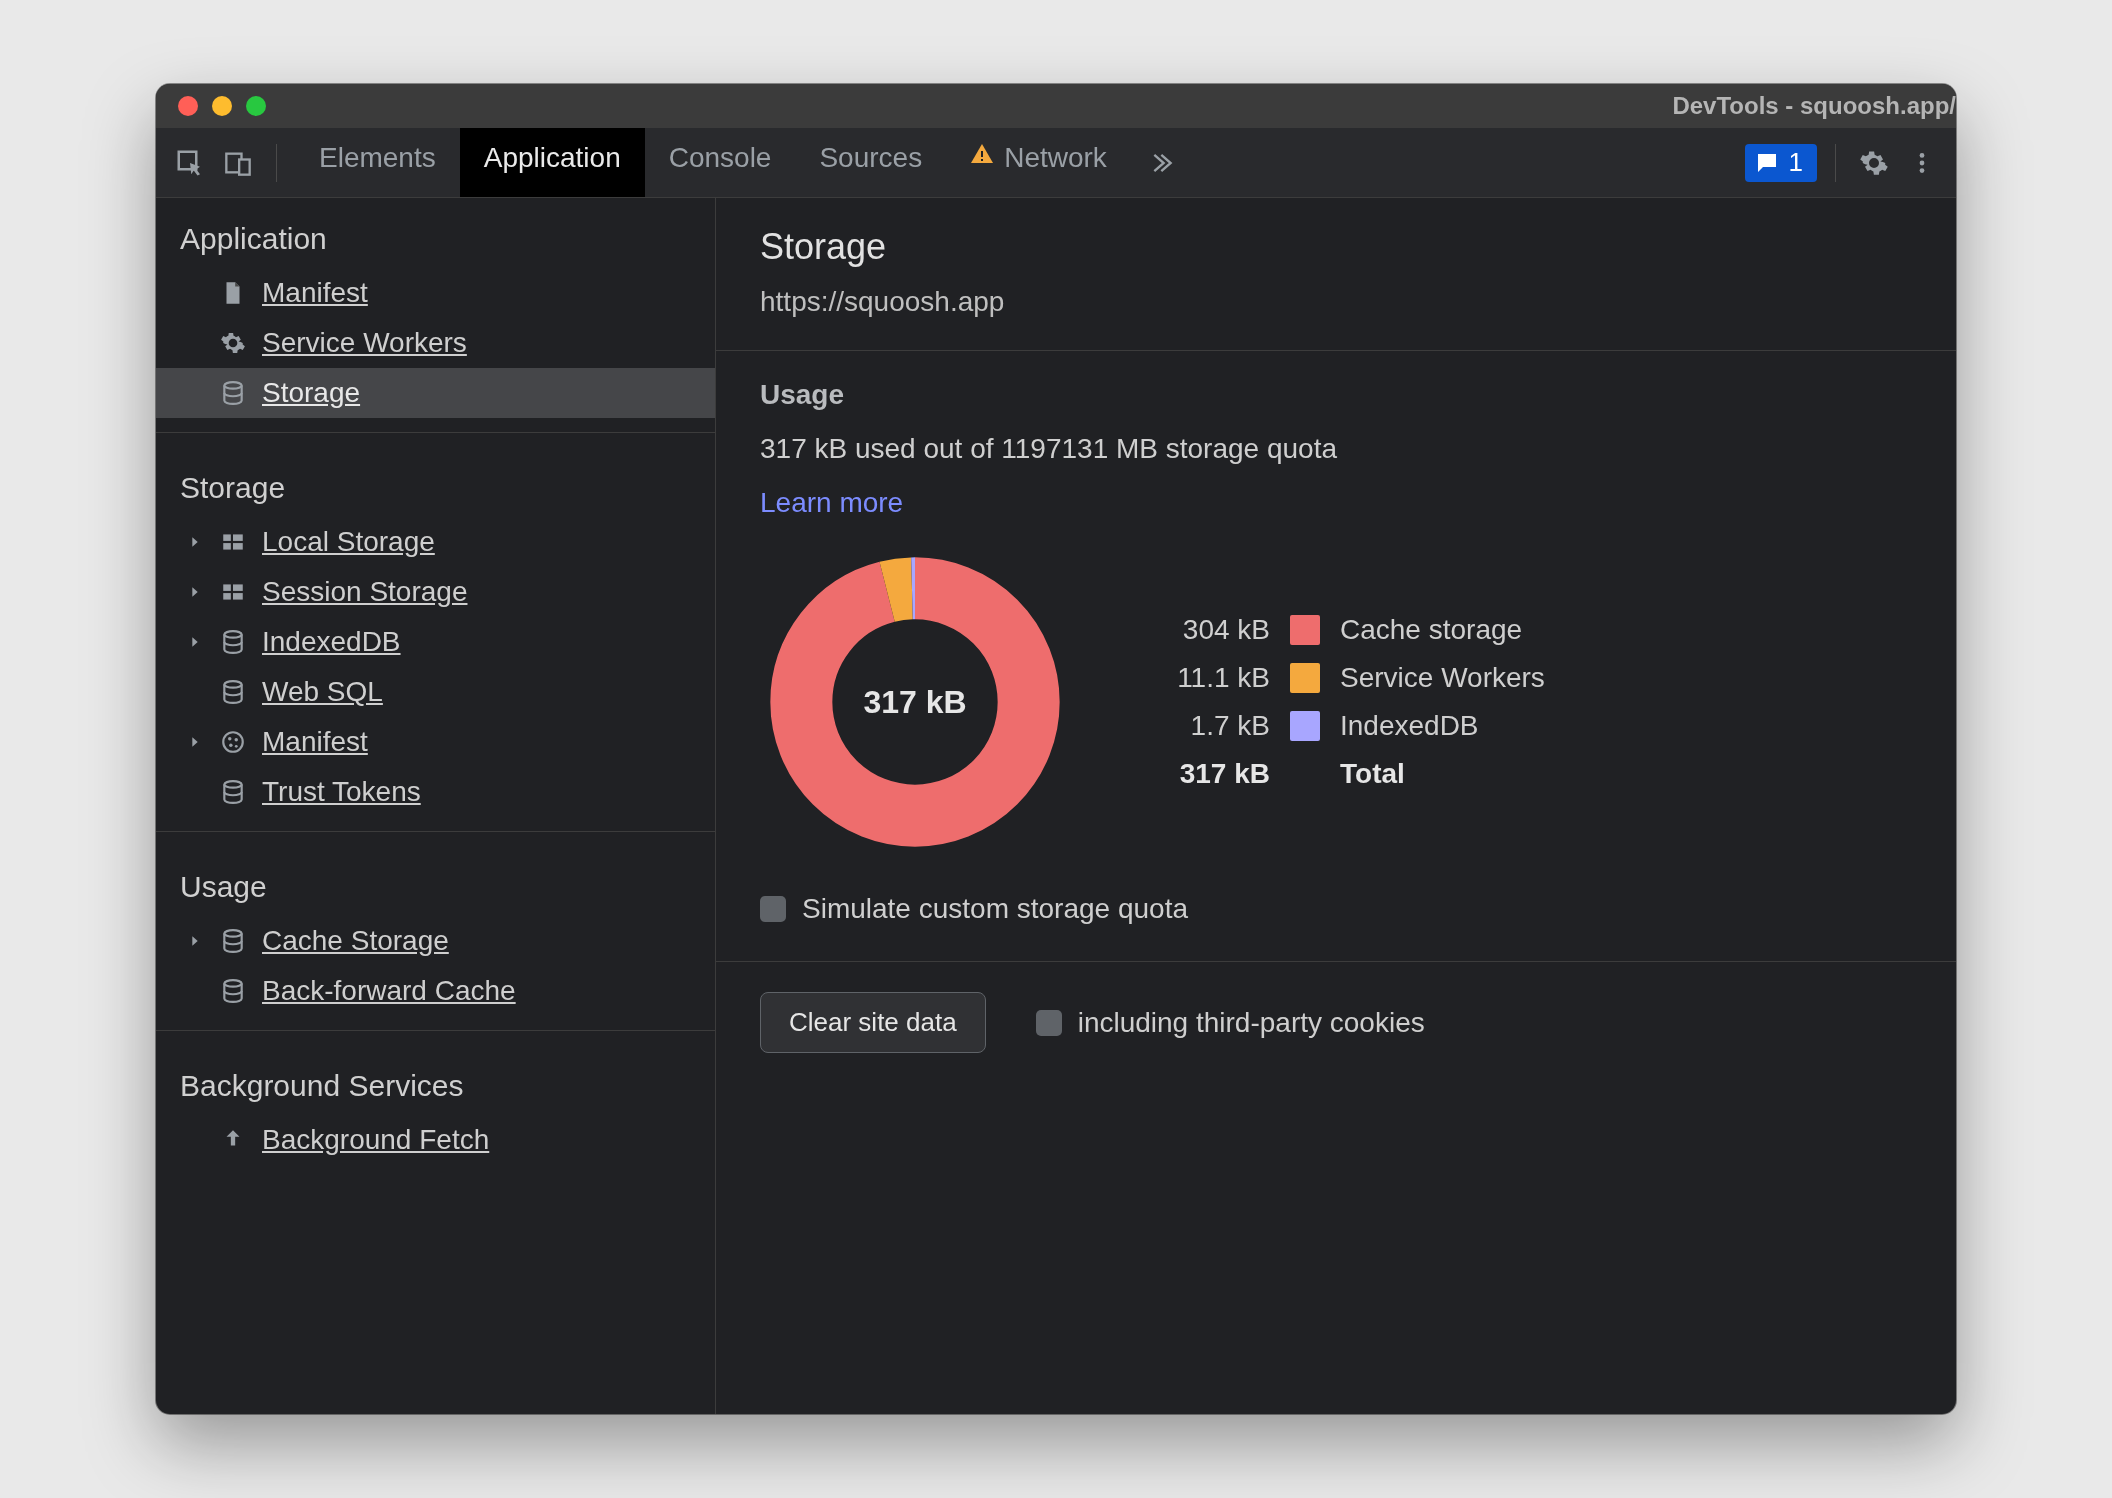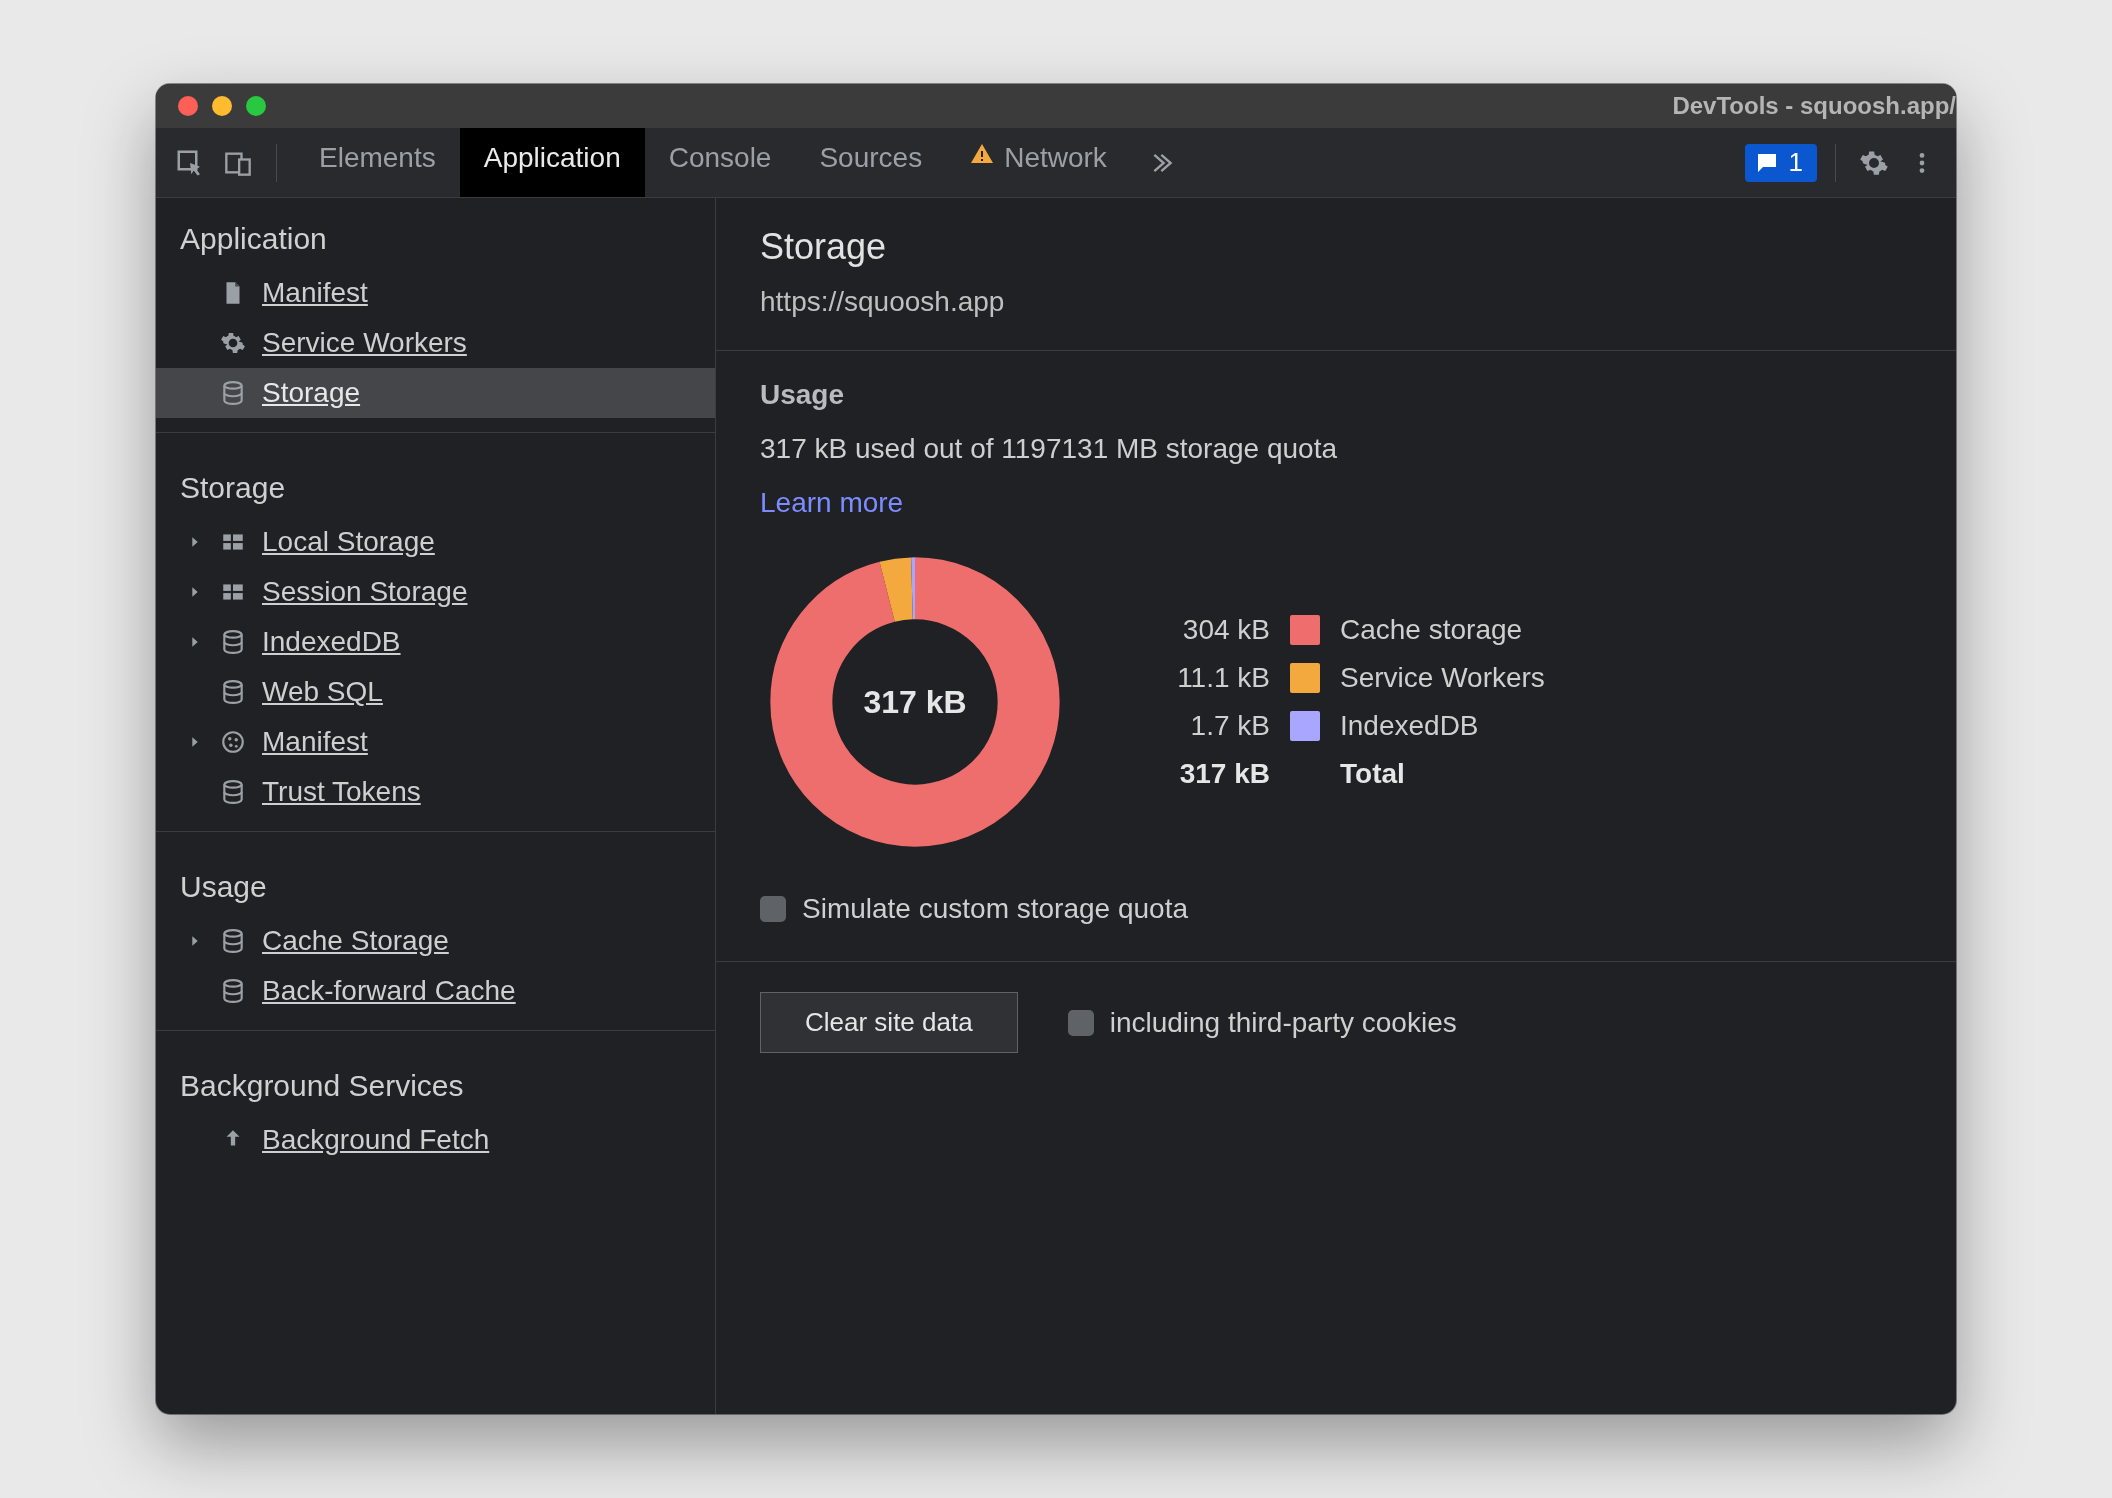--- a/index.html
+++ b/index.html
@@ -150,22 +150,22 @@
   }
   .actions-section {
     padding: 30px 44px;
     display: flex; align-items: center; gap: 50px;
   }
   .btn {
     background: #303134;
     border: 1px solid #5f6368;
     color: #e6e6e6;
     font-size: 26px;
-    padding: 14px 44px;
-    border-radius: 0;
+    padding: 14px 28px;
+    border-radius: 8px;
     cursor: pointer;
   }
 </style>
 </head>
 <body>
 
 <div class="window">
 
   <div class="titlebar">
     <div class="traffic">

